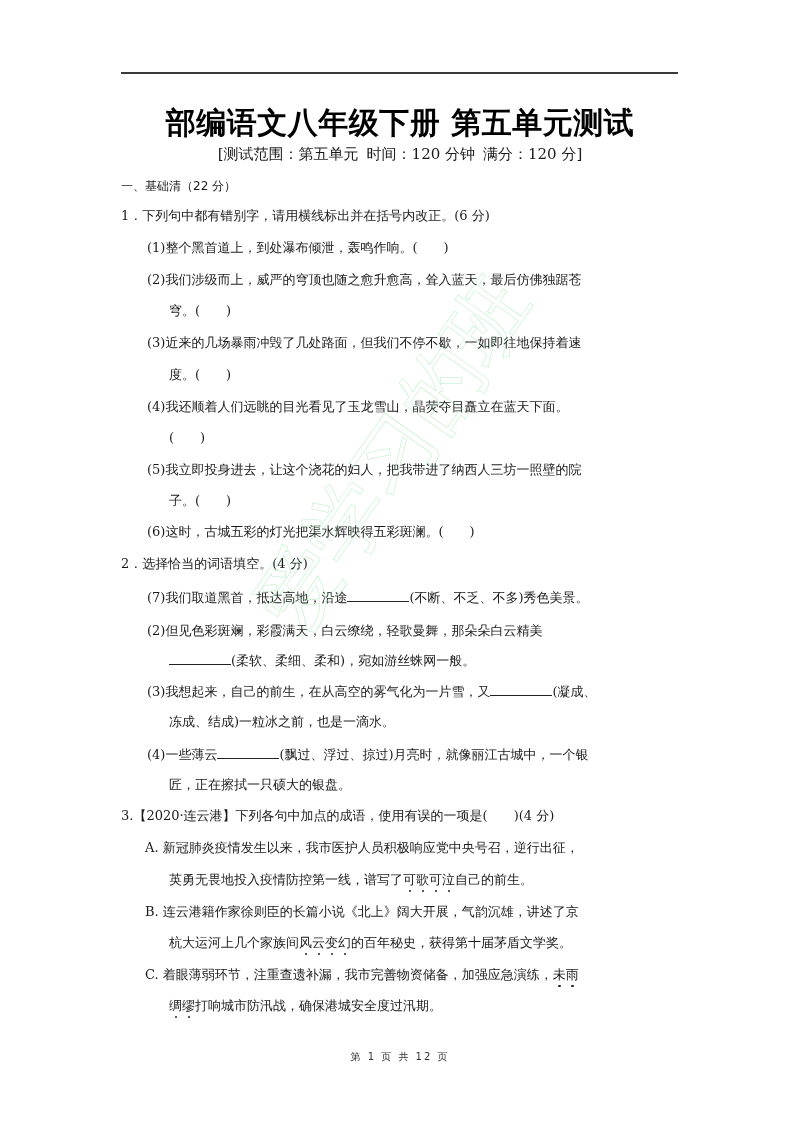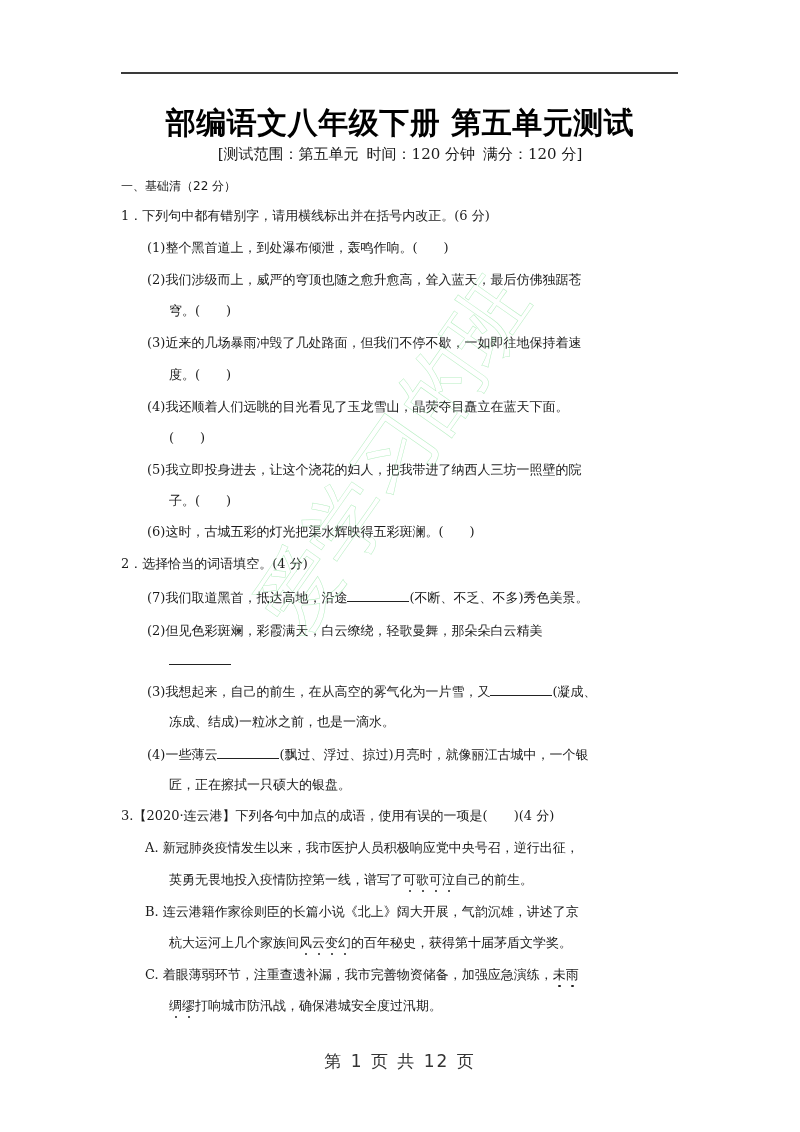--- a/index.html
+++ b/index.html
@@ -15,21 +15,21 @@
   .q { left: 121px; }
   .sub { left: 147px; }
   .cont { left: 169px; }
   .opt { left: 145px; }
   .optc { left: 169px; }
   .blank { display: inline-block; width: 62px; border-bottom: 1px solid #222; height: 15px; vertical-align: baseline; }
   .paren-gap { display: inline-block; width: 26px; }
   .dot { position: relative; }
   .dot::after { content: ""; position: absolute; left: 50%; bottom: -5px; width: 2.5px; height: 2.5px; margin-left: -1px;
                 background: #222; border-radius: 50%; }
-  .footer { position: absolute; left: 0; width: 800px; top: 1050px; text-align: center; font-size: 17px;
+  .footer { position: absolute; left: 0; width: 800px; top: 1050px; text-align: center; font-size: 10px;
             font-family: "DejaVu Sans", sans-serif; color: #333; letter-spacing: 2px; }
   .watermark { position: absolute; left: 190px; top: 400px; font-size: 82px; color: #a8f0b8; opacity: 0.55;
                transform: rotate(-55deg); transform-origin: center; white-space: nowrap; pointer-events: none;
                font-family: "DejaVu Sans", sans-serif; font-weight: 200; -webkit-text-stroke: 0.5px #7be08f; color: transparent; }
 </style>
 </head>
 <body>
 
 <div class="top-rule"></div>
 
@@ -72,21 +72,21 @@
 </div>
 
 <div class="line q" style="top:554px">2．选择恰当的词语填空。(4 分)</div>
 
 <div class="line sub" style="top:586px">
   <span>(7)我们取道黑首，抵达高地，沿途</span><span class="blank"></span><span>(不断、不乏、不多)秀色美景。</span>
 </div>
 
 <div class="line sub" style="top:621px">(2)但见色彩斑斓，彩霞满天，白云缭绕，轻歌曼舞，那朵朵白云精美</div>
 <div class="line cont" style="top:649px">
-  <span class="blank"></span>
+  <span class="blank"></span><span>(柔软、柔细、柔和)，宛如游丝蛛网一般。</span>
 </div>
 
 <div class="line sub" style="top:680px">
   <span>(3)我想起来，自己的前生，在从高空的雾气化为一片雪，又</span><span class="blank"></span><span>(凝成、</span>
 </div>
 <div class="line cont" style="top:712px">冻成、结成)一粒冰之前，也是一滴水。</div>
 
 <div class="line sub" style="top:743px">
   <span>(4)一些薄云</span><span class="blank"></span><span>(飘过、浮过、掠过)月亮时，就像丽江古城中，一个银</span>
 </div>

